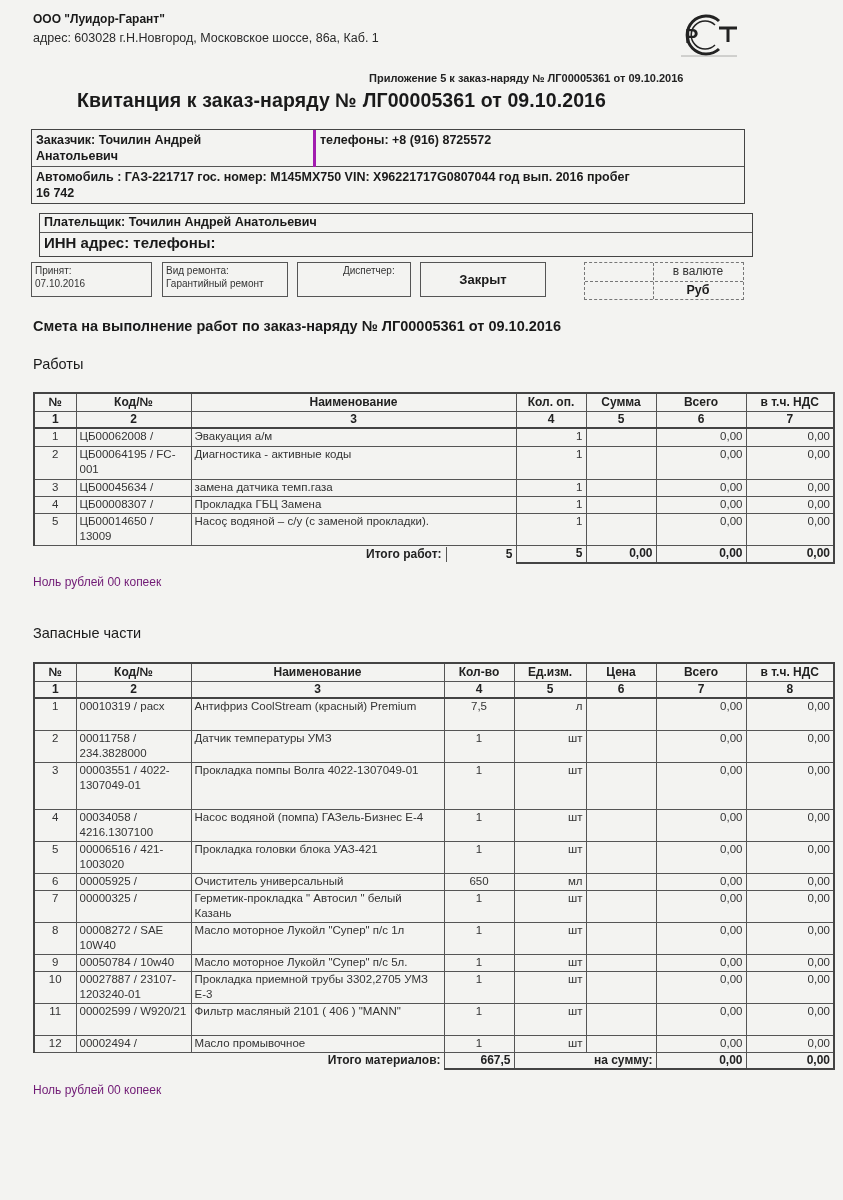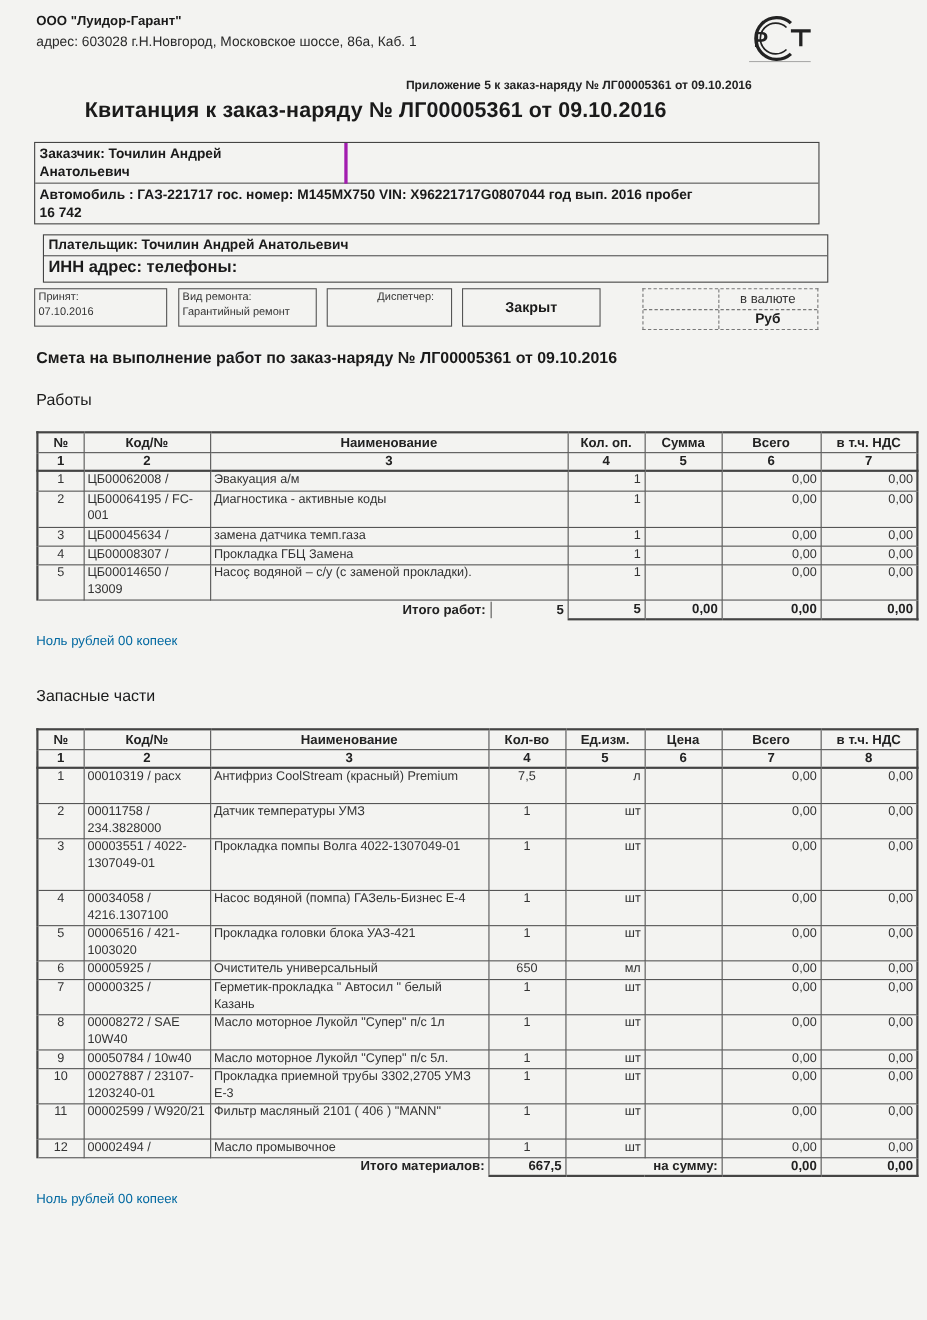--- a/index.html
+++ b/index.html
@@ -32,21 +32,21 @@
   .small-box { position: absolute; top: 262px; height: 35px; border: 1.5px solid #555; font-size: 10px; line-height: 13px; padding: 1px 3px; color: #333; }
   .status-box { position: absolute; left: 420px; top: 262px; width: 126px; height: 35px; border: 1.5px solid #555; font-size: 13px; font-weight: bold; display: flex; align-items: center; justify-content: center; }
   .currency-box { position: absolute; left: 584px; top: 262px; width: 160px; height: 38px; border: 1px dashed #777; }
   .currency-box .r1 { position: absolute; left: 0; top: 0; right: 0; height: 19px; border-bottom: 1px dashed #777; }
   .currency-box .vdiv { position: absolute; left: 68px; top: 0; bottom: 0; border-left: 1px dashed #777; }
   .currency-box .lbl { position: absolute; left: 68px; right: 0; top: 1px; text-align: center; font-size: 12px; color: #333; }
   .currency-box .val { position: absolute; left: 68px; right: 0; top: 20px; text-align: center; font-size: 12.5px; font-weight: bold; }
 
   .estimate-title { left: 33px; top: 318px; font-size: 14.5px; font-weight: bold; }
   .section-title { left: 33px; font-size: 14.5px; font-weight: normal; }
-  .words { left: 33px; font-size: 12px; color: #0369a1; }
+  .words { left: 33px; font-size: 12px; color: #701a75; }
 
   table.grid {
     position: absolute;
     border-collapse: collapse;
     table-layout: fixed;
     font-size: 11.5px;
     color: #333;
   }
   table.grid td, table.grid th {
     border: 1px solid #555;
@@ -85,20 +85,21 @@
 <div class="abs appendix">Приложение 5 к заказ-наряду № ЛГ00005361 от 09.10.2016</div>
 <div class="abs title">Квитанция к заказ-наряду № ЛГ00005361 от 09.10.2016</div>
 
 <div class="box cust-box">
   <div class="cust-row1">
     <div class="cust-left">
       <div>Заказчик: Точилин Андрей</div>
       <div>Анатольевич</div>
     </div>
     <div class="cust-right">
+      <div>телефоны: +8 (916) 8725572</div>
     </div>
   </div>
   <div class="car-row">
     <div>Автомобиль : ГАЗ-221717  гос. номер:  М145МХ750   VIN: X96221717G0807044 год вып. 2016 пробег</div>
     <div>16 742</div>
   </div>
 </div>
 
 <div class="box payer-box">
   <div class="payer-row1">Плательщик:  Точилин Андрей Анатольевич</div>

